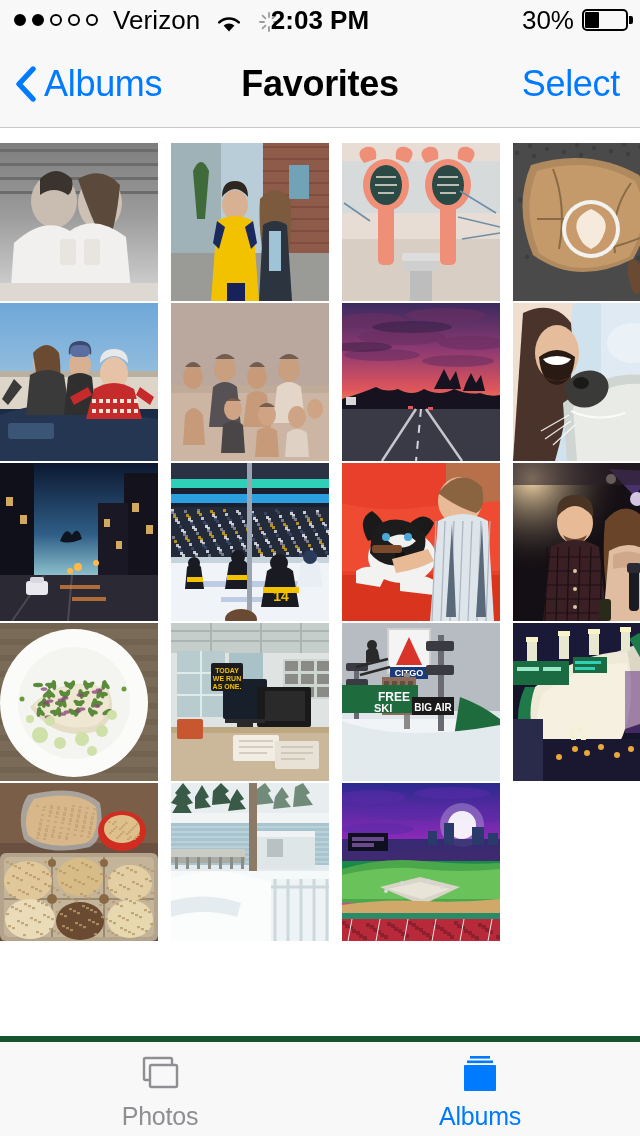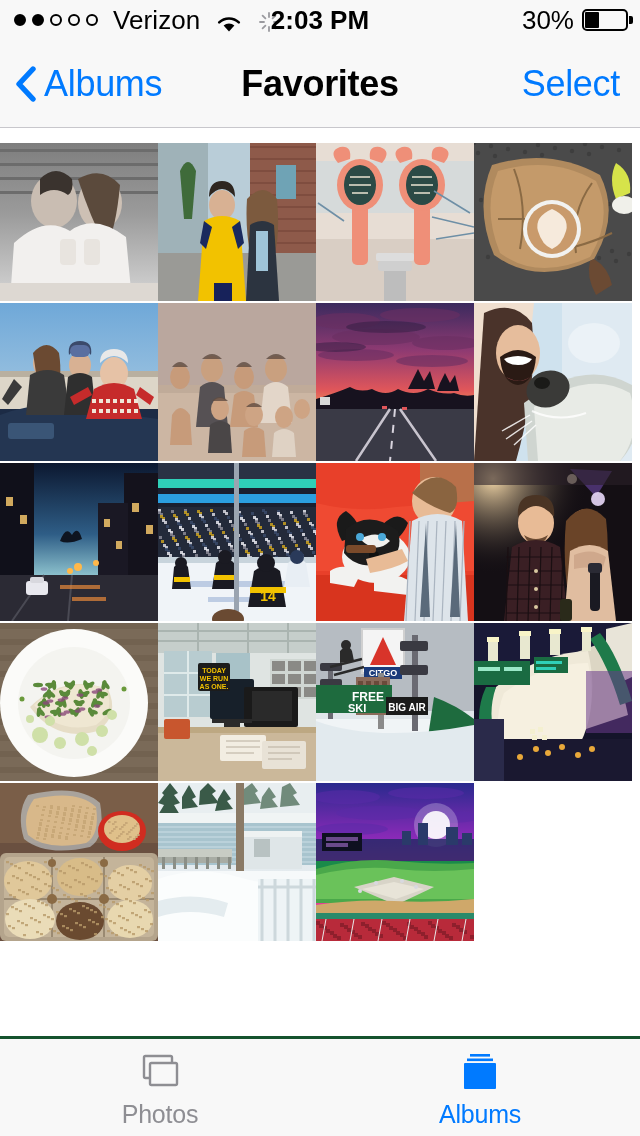--- a/index.html
+++ b/index.html
@@ -65,34 +65,34 @@
   }
 
   
   .grid{
     position:absolute; top:143px; left:0; width:640px; height:893px;
     background:#fff; overflow:hidden;
   }
   .grid-inner{
     display:grid;
     grid-template-columns:repeat(4,158px);
-    gap:2px 0;
+    gap:2px 13px;
     width:520px;
   }
   .cell{
     width:158px; height:158px; overflow:hidden; position:relative;
     background:#e9e9ee; cursor:pointer;
   }
   .cell.empty{ background:#fff; cursor:default; }
   .cell svg{ display:block; width:158px; height:158px; }
 
   
   .tabbar{
     position:absolute; bottom:0; left:0; width:640px; height:100px;
-    background:#f8f8f8; border-top:3px solid #14532d;
+    background:#f8f8f8; border-top:6px solid #14532d;
     display:flex;
   }
   .tab{
     flex:1; display:flex; flex-direction:column;
     align-items:center; justify-content:center; gap:6px;
     cursor:pointer; padding-top:4px;
   }
   .tab-ico{ height:44px; display:flex; align-items:center; justify-content:center; }
   .tab-label{ font-size:25px; color:#8e8e93; letter-spacing:-.2px; }
   .tab.active .tab-label{ color:#007aff; }

